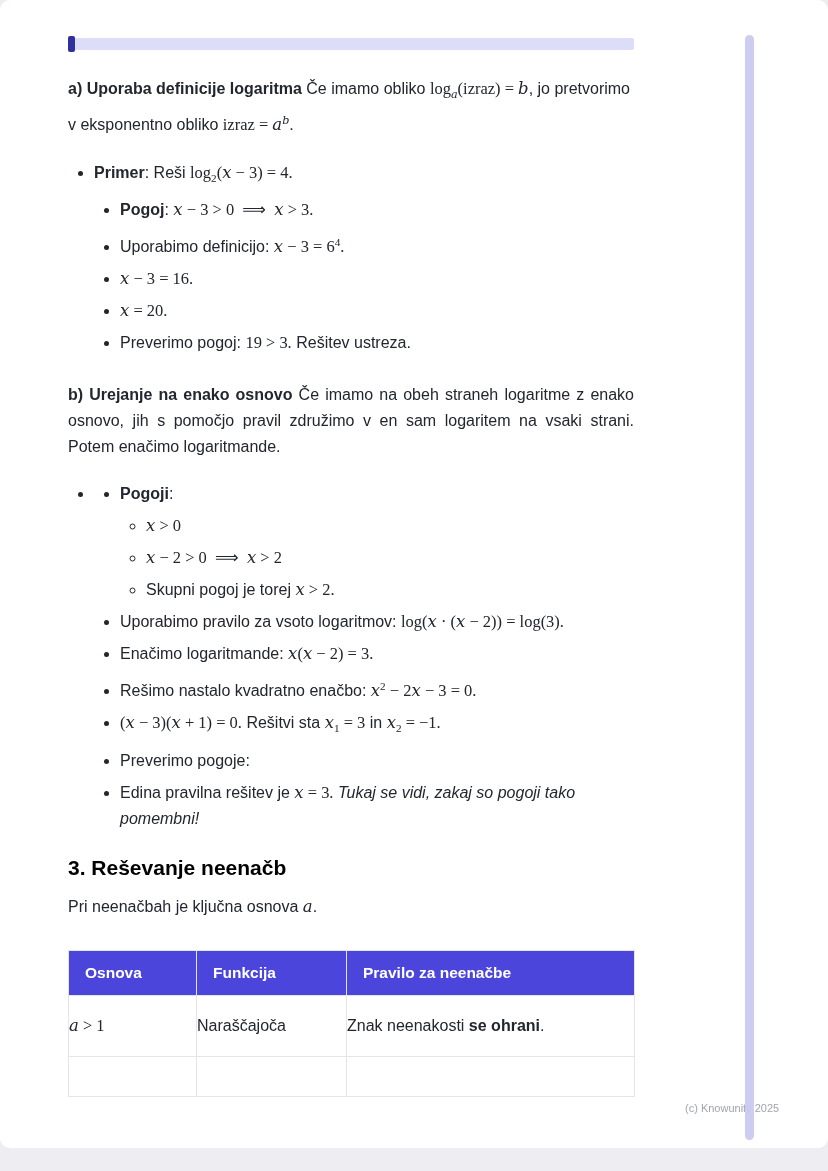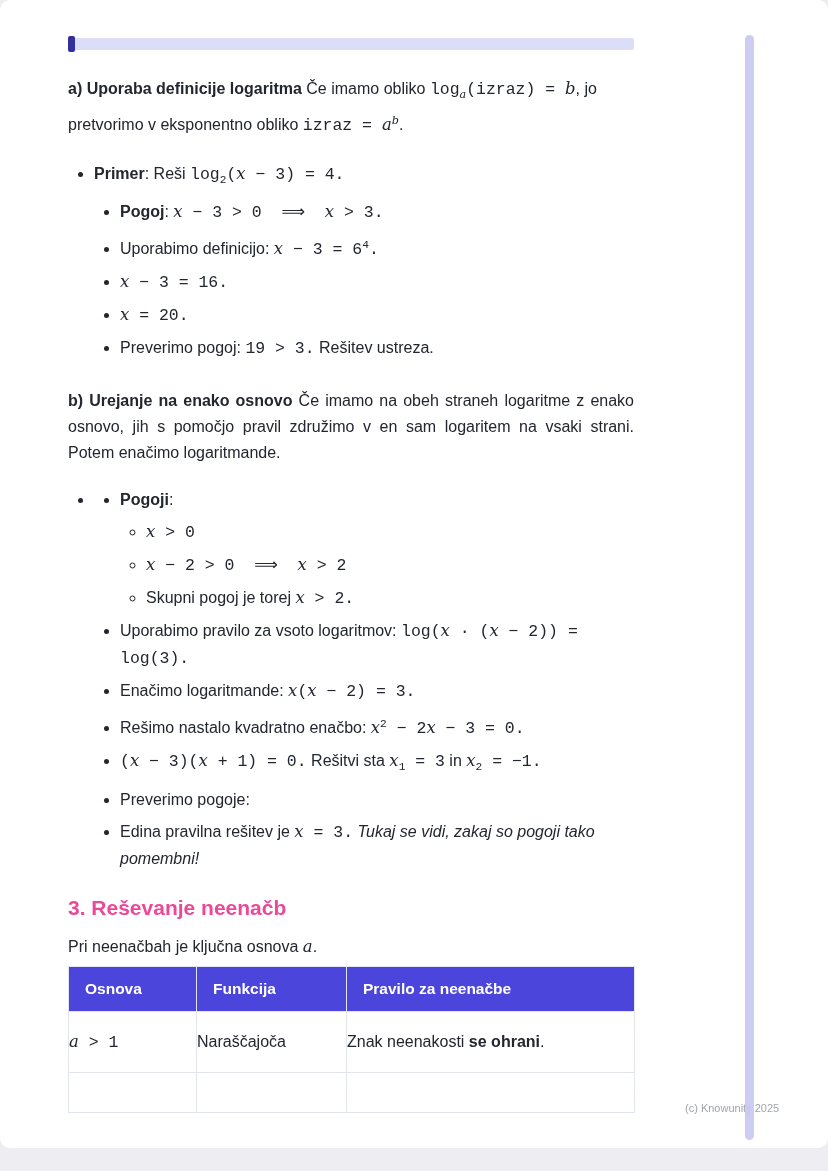--- a/index.html
+++ b/index.html
@@ -21,35 +21,35 @@
   .content { position:absolute; left:68px; top:0; width:566px; }
 
   .topbar { margin-top:38px; height:12px; background:#dcddf8; border-radius:2px; position:relative; }
   .topbar-accent { position:absolute; left:0; top:-2px; width:7px; height:16px; background:#31309d; border-radius:2px; display:block; }
 
   .para { font-size:16px; line-height:26px; margin-top:26px; }
   .justify { text-align:justify; }
 
   .sb { font-weight:700; }
   .si { font-style:italic; }
-  .sm  { font-family:Liberation Mono, monospace; font-size:1.03em; }
+  .sm  { font-family:Liberation Serif, serif; font-size:1.03em; }
   .smi { font-family:"DejaVu Serif","Liberation Serif","DejaVu Sans",serif; font-style:italic; font-size:1.03em; }
   sub.sm, sup.sm, sub.smi, sup.smi { font-size:0.7em; }
 
   ul { padding-left:26px; }
   .l1 { list-style:disc; margin-top:21px; }
   .l2 { list-style:disc; }
   .l3 { list-style:circle; }
   li { font-size:16px; line-height:26px; margin-bottom:6px; }
   li > ul { margin-top:6px; }
 
-  .heading3 { font-size:21px; font-weight:700; color:#ec4899; margin-top:24px; }
+  .heading3 { font-size:21px; font-weight:700; color:#000000; margin-top:24px; }
   .para-osnova { margin-top:14px; }
 
-  table { border-collapse:collapse; margin-top:6px; width:566px; table-layout:fixed; }
+  table { border-collapse:collapse; margin-top:30px; width:566px; table-layout:fixed; }
   th, td { border:1px solid #e3e5ee; text-align:left; vertical-align:middle; }
   th { background:#4b45db; color:#ffffff; padding:13px 16px; font-size:15.5px; font-weight:700; }
   td { padding:20px 0; font-size:16px; background:#ffffff; }
   tr.partial td { padding:0; height:40px; }
 
   .scrollbar { position:absolute; left:745px; top:35px; width:9px; height:1105px; background:#c9c9f1; border-radius:5px; opacity:0.92; }
   .footer { position:absolute; left:685px; top:1102px; font-size:11px; color:#a0a4ad; }
 </style>
 </head>
 <body>

